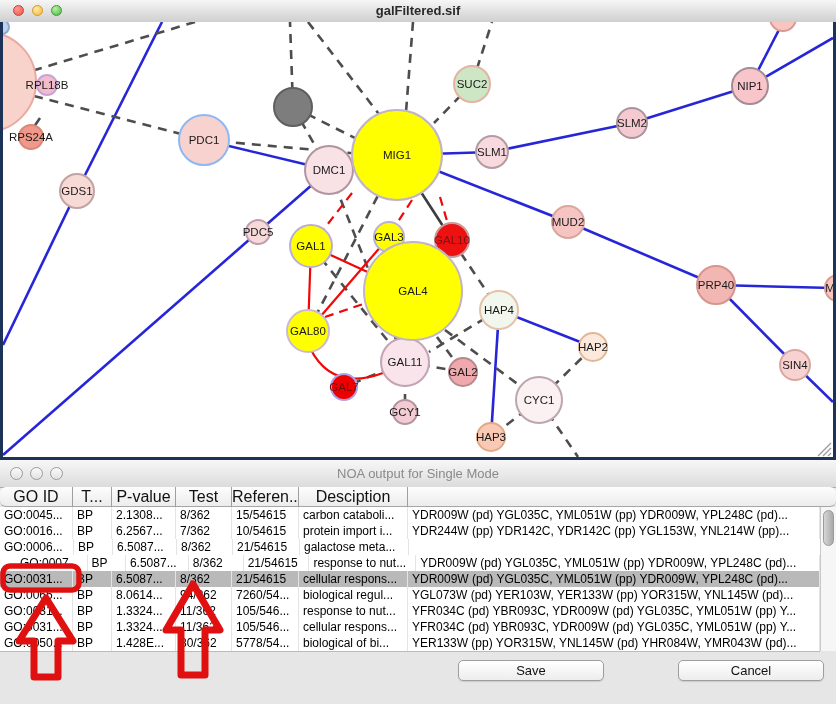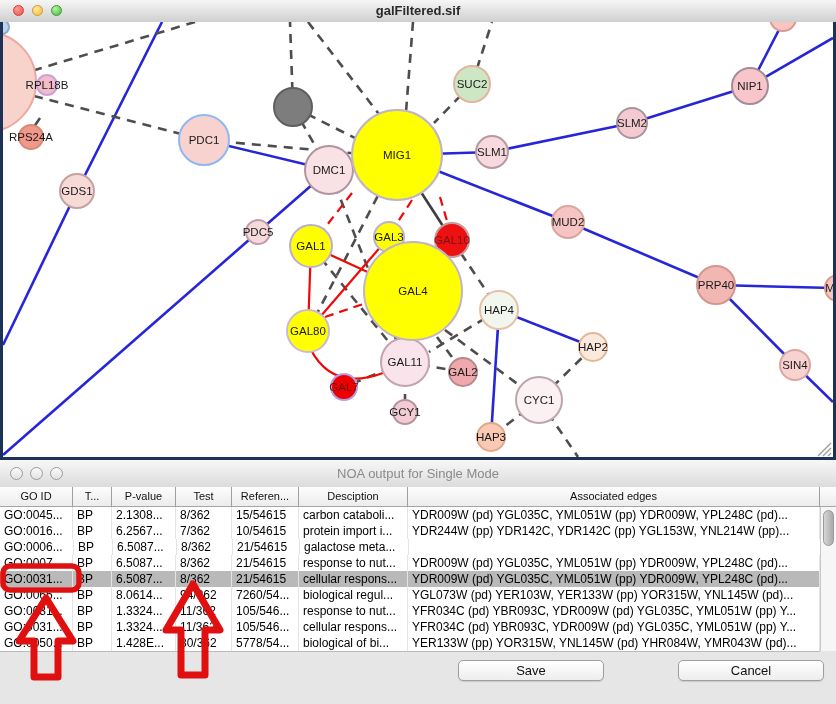--- a/index.html
+++ b/index.html
@@ -23,21 +23,21 @@
 
   
   .noa-window{position:absolute;left:0;top:460px;width:836px;height:244px;background:#e6e6e6;}
   .noa-titlebar{position:relative;height:27px;background:linear-gradient(#f7f7f7,#dcdcdc);
     border-bottom:1px solid #ababab;text-align:center;font-size:13px;color:#8a8a8a;line-height:27px;}
   .gray-dot{position:absolute;top:7px;width:13px;height:13px;border-radius:50%;
     border:1.5px solid #9b9b9b;background:linear-gradient(#fafafa,#e2e2e2);box-sizing:border-box;}
   .gray-dot.d1{left:10px}.gray-dot.d2{left:30px}.gray-dot.d3{left:50px}
   .noa-header{position:absolute;left:0;top:27px;width:836px;height:20px;
     background:linear-gradient(#fdfdfd,#ececec);border-bottom:1px solid #a6a6a6;
-    font-size:11px;color:#111;display:flex;box-sizing:border-box;}
+    font-size:16px;color:#111;display:flex;box-sizing:border-box;border-radius:6px;}
   .noa-header .hcell{height:20px;line-height:19px;text-align:center;box-sizing:border-box;
     border-right:1px solid #9f9f9f;overflow:hidden;white-space:nowrap;}
   .noa-body{position:absolute;left:0;top:47px;width:820px;height:144px;background:#ffffff;
     border-bottom:1px solid #bbb;overflow:hidden;}
   .trow{display:flex;height:16px;line-height:16px;font-size:12px;color:#000;white-space:nowrap;}
   .trow.selected{background:#b9b9b9;}
   .tcell{box-sizing:border-box;padding-left:4px;overflow:hidden;white-space:nowrap;
     border-right:1px solid #e4e4e4;}
   .scrollbar{position:absolute;left:820px;top:47px;width:16px;height:144px;
     background:#f6f6f6;border-left:1px solid #c9c9c9;box-sizing:border-box;}
@@ -190,21 +190,20 @@
       <span class="gray-dot d3"></span>
       <span>NOA output for Single Mode</span>
     </div>
     <div class="noa-header" id="thead">
         <div class="hcell" style="width: 73px;">GO ID</div>
         <div class="hcell" style="width: 39px;">T...</div>
         <div class="hcell" style="width: 64px;">P-value</div>
         <div class="hcell" style="width: 56px;">Test</div>
         <div class="hcell" style="width: 67px;">Referen...</div>
         <div class="hcell" style="width: 109px;">Desciption</div>
-        <div class="hcell" style="width: 412px;">Associated edges</div>
       </div>
     <div class="noa-body" id="tbody">
         <div class="trow">
           <div class="tcell" style="width: 73px;">GO:0045...</div>
           <div class="tcell" style="width: 39px;">BP</div>
           <div class="tcell" style="width: 64px;">2.1308...</div>
           <div class="tcell" style="width: 56px;">8/362</div>
           <div class="tcell" style="width: 67px;">15/54615</div>
           <div class="tcell" style="width: 109px;">carbon cataboli...</div>
           <div class="tcell" style="width: 412px;">YDR009W (pd) YGL035C, YML051W (pp) YDR009W, YPL248C (pd)...</div>
@@ -220,21 +219,21 @@
         </div>
         <div class="trow">
           <div class="tcell" style="width: 74px;">GO:0006...</div>
           <div class="tcell" style="width: 39px;">BP</div>
           <div class="tcell" style="width: 64px;">6.5087...</div>
           <div class="tcell" style="width: 56px;">8/362</div>
           <div class="tcell" style="width: 67px;">21/54615</div>
           <div class="tcell" style="width: 109px;">galactose meta...</div>
         </div>
         <div class="trow">
-          <div class="tcell" style="width: 73px;">GO:0007...</div>
+          <div class="tcell" style="width: 73px; margin-left: 16px;">GO:0007...</div>
           <div class="tcell" style="width: 39px;">BP</div>
           <div class="tcell" style="width: 64px;">6.5087...</div>
           <div class="tcell" style="width: 56px;">8/362</div>
           <div class="tcell" style="width: 67px;">21/54615</div>
           <div class="tcell" style="width: 109px;">response to nut...</div>
           <div class="tcell" style="width: 412px;">YDR009W (pd) YGL035C, YML051W (pp) YDR009W, YPL248C (pd)...</div>
         </div>
         <div class="trow selected">
           <div class="tcell" style="width: 73px;">GO:0031...</div>
           <div class="tcell" style="width: 39px;">BP</div>

